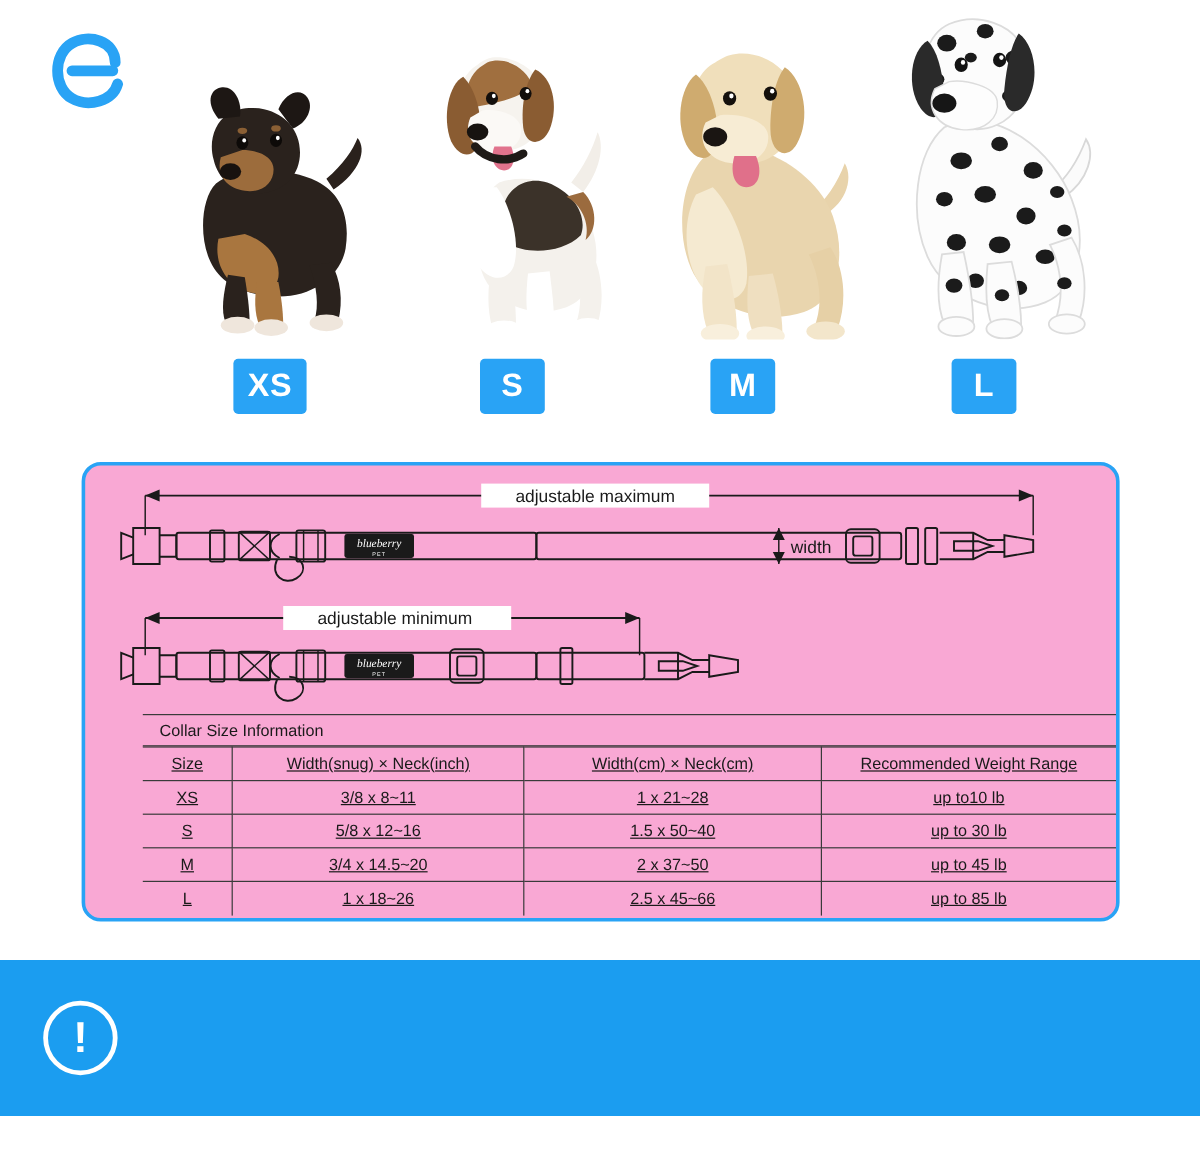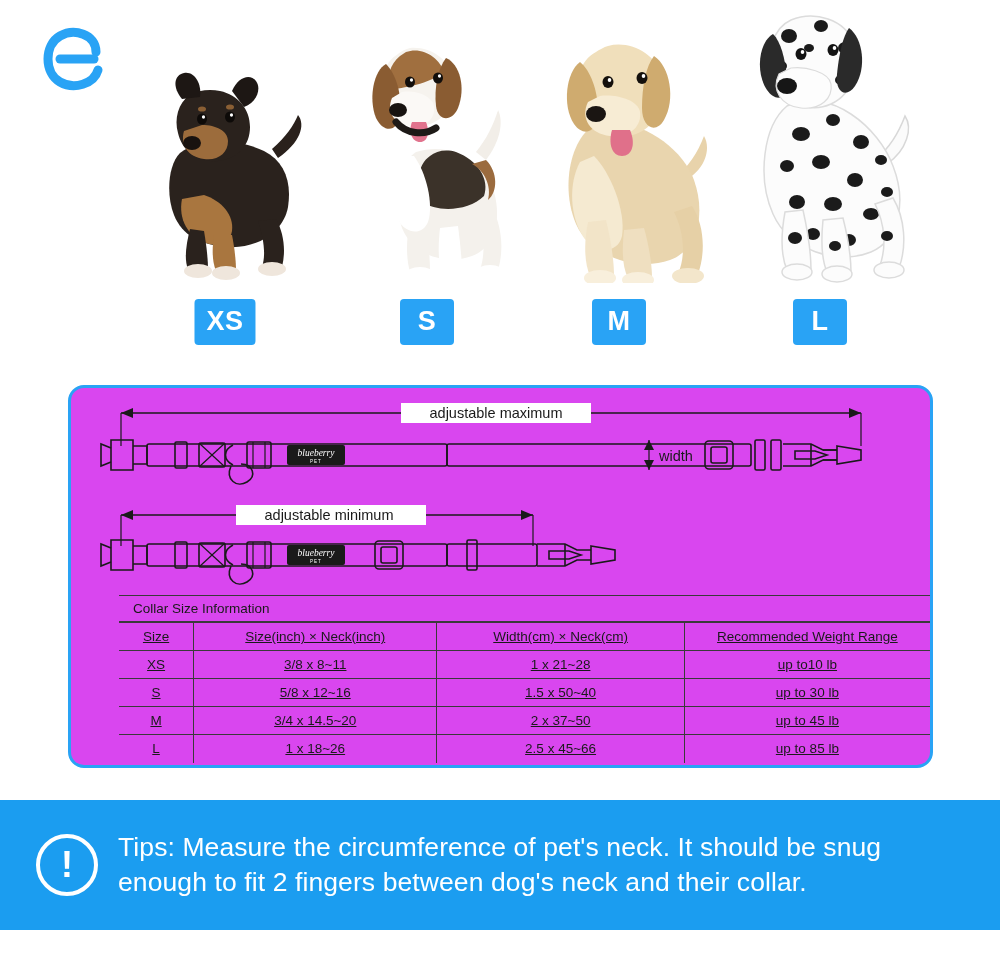--- a/index.html
+++ b/index.html
@@ -72,21 +72,21 @@
 
   
   .panel {
     position: absolute;
     left: 68px;
     top: 385px;
     width: 865px;
     height: 383px;
     border: 3px solid #29a3f5;
     border-radius: 16px;
-    background: #d946ef;
+    background: #f9a8d4;
     overflow: hidden;
   }
 
   .collar-area {
     position: relative;
     width: 100%;
     height: 210px;
   }
   .collar-area svg { display: block; }
 
@@ -481,21 +481,21 @@
       <caption>Collar Size Information</caption>
       <colgroup>
         <col class="c-size">
           <col class="c-inch">
           <col class="c-cm">
           <col class="c-wt">
       </colgroup>
       <thead>
         <tr>
           <th>Size</th>
-          <th>Size(inch)  × Neck(inch)</th>
+          <th>Width(snug)  × Neck(inch)</th>
           <th>Width(cm)  × Neck(cm)</th>
           <th>Recommended Weight Range</th>
         </tr>
       </thead>
       <tbody>
         <tr>
           <td>XS</td>
           <td>3/8 x 8~11</td>
           <td>1 x 21~28</td>
           <td>up to10 lb</td>
@@ -518,14 +518,13 @@
           <td>2.5 x 45~66</td>
           <td>up to 85 lb</td>
         </tr>
       </tbody>
     </table>
   </div>
 </div>
 
 <div class="tips">
   <div class="tips-icon">!</div>
-  <div class="tips-text">Tips: Measure the circumference of pet's neck. It should be snug enough to fit 2 fingers between dog's neck and their collar.</div>
 </div>
 
 </body></html>

